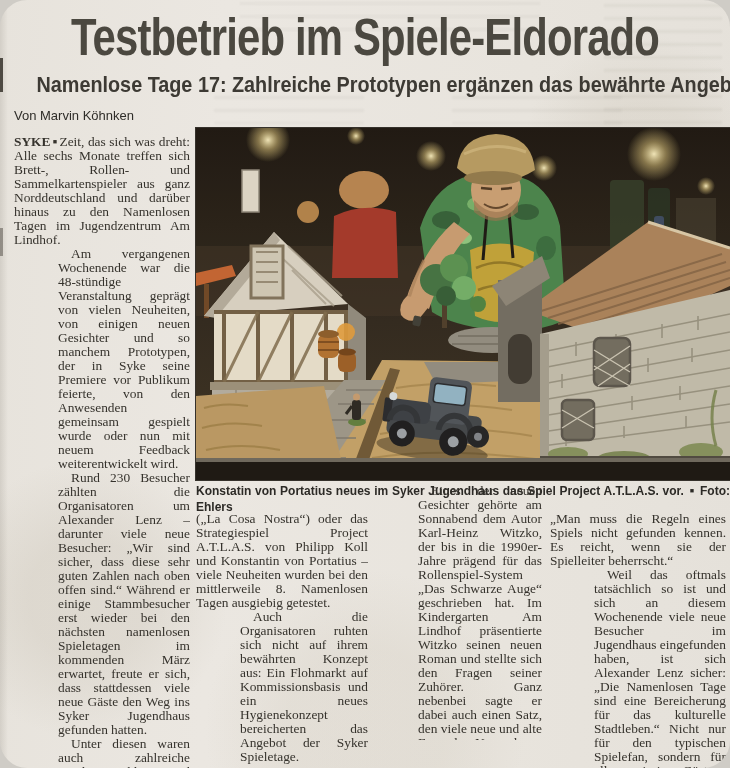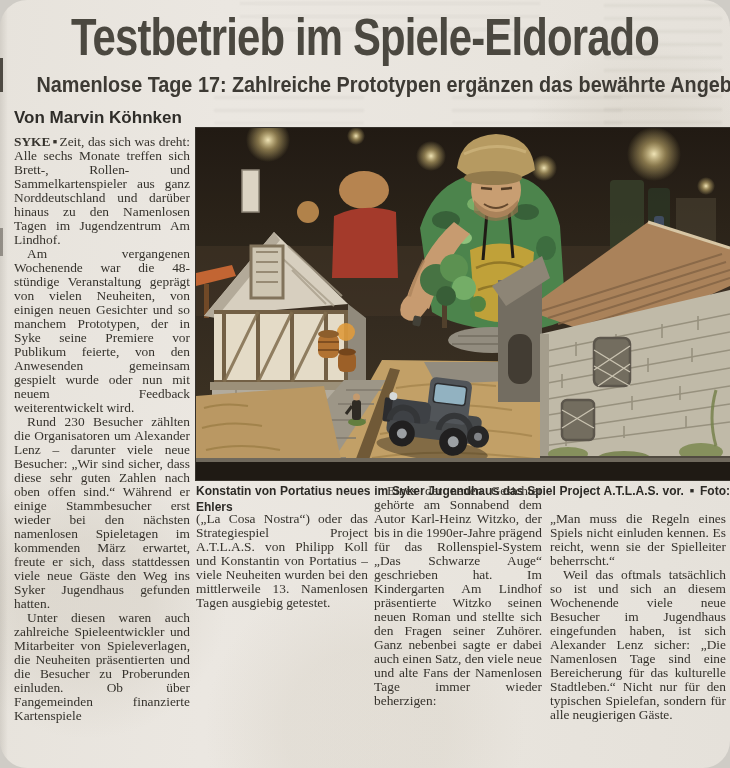--- a/index.html
+++ b/index.html
@@ -22,35 +22,35 @@
   .g3{left:214px;top:96px;width:150px;height:28px;}
   .g4{left:452px;top:96px;width:170px;height:28px;}
 
   .headline{position:absolute;left:0;right:0;top:10px;margin:0;text-align:center;
     font-family:"Liberation Sans",sans-serif;font-weight:bold;font-size:51px;line-height:56px;
     color:#4b4840;letter-spacing:-1px;transform:scaleX(.82);transform-origin:50% 0;white-space:nowrap;}
   .subheadline{position:absolute;left:0;right:0;top:72px;margin:0;text-align:center;
     font-family:"Liberation Sans",sans-serif;font-weight:bold;font-size:22px;line-height:26px;
     color:#3d3a34;transform:scaleX(.90);transform-origin:50% 0;white-space:nowrap;}
   .byline{position:absolute;left:14px;top:108px;font-family:"Liberation Sans",sans-serif;
-    font-weight:bold;font-size:17px;color:#2f2d29;}
+    font-weight:normal;font-size:13px;color:#2f2d29;}
 
   .photo{position:absolute;left:196px;top:128px;width:534px;height:352px;margin:0;
     outline:1px solid #35312b;background:#241f18;}
   .photo svg{display:block;}
 
   .caption{position:absolute;left:196px;top:483px;width:534px;
     font-family:"Liberation Sans",sans-serif;font-weight:bold;font-size:12px;line-height:16px;
     color:#2c2a26;text-align:justify;text-align-last:justify;}
   .caption .sq{font-size:7px;vertical-align:2px;padding:0 2px;}
 
   .col{position:absolute;text-align:justify;font-size:13.4px;line-height:14px;
     color:#35322c;overflow:hidden;hyphens:auto;-webkit-hyphens:auto;word-spacing:-.2px;}
   .col p{margin:0;}
-  .col p.ind{text-indent:13px;}
+  .col p.ind{text-indent:13px;margin-left:44px;}
   .col1{left:14px;top:135px;width:176px;height:633px;}
   .col2{left:196px;top:512px;width:172px;height:256px;}
   .col3{left:374px;top:484px;width:168px;height:256px;}
   .col4{left:550px;top:512px;width:176px;height:256px;}
   .dateline{font-weight:bold;}
   .sq-lead{font-size:7px;vertical-align:2px;padding:0 2px;color:#35322c;}
 </style>
 </head>
 <body>
 
@@ -254,24 +254,25 @@
   </figcaption>
 
   <div class="col col1">
     <p><strong class="dateline">SYKE</strong><span class="sq-lead">■</span><span>Zeit, das sich was dreht: Alle sechs Monate treffen sich Brett-, Rollen- und Sammelkartenspieler aus ganz Norddeutschland und darüber hinaus zu den Namenlosen Tagen im Jugendzentrum Am Lindhof.</span></p>
     <p class="ind">Am vergangenen Wochenende war die 48-stündige Veranstaltung geprägt von vielen Neuheiten, von einigen neuen Gesichter und so manchem Prototypen, der in Syke seine Premiere vor Publikum feierte, von den Anwesenden gemeinsam gespielt wurde oder nun mit neuem Feedback weiterentwickelt wird.</p>
     <p class="ind">Rund 230 Besucher zählten die Organisatoren um Alexander Lenz – darunter viele neue Besucher: „Wir sind sicher, dass diese sehr guten Zahlen nach oben offen sind.“ Während er einige Stammbesucher erst wieder bei den nächsten namenlosen Spieletagen im kommenden März erwartet, freute er sich, dass stattdessen viele neue Gäste den Weg ins Syker Jugendhaus gefunden hatten.</p>
     <p class="ind">Unter diesen waren auch zahlreiche Spieleentwickler und Mitarbeiter von Spieleverlagen, die Neuheiten präsentierten und die Besucher zu Proberunden einluden. Ob über Fangemeinden finanzierte Kartenspiele</p>
   </div>
 
   <div class="col col2">
-    <p>(„La Cosa Nostra“) oder das Strategiespiel Project A.T.L.A.S. von Philipp Koll und Konstantin von Portatius – viele Neuheiten wurden bei den mittlerweile 13. Namenlosen Tagen ausgiebig getestet.</p>
+    <p>(„La Cosa Nostra“) oder das Strategiespiel Project A.T.L.A.S. von Philipp Koll und Konstantin von Portatius – viele Neuheiten wurden bei den mittlerweile 8. Namenlosen Tagen ausgiebig getestet.</p>
+    <p class="ind">Auch die Organisatoren ruhten sich nicht auf ihrem bewährten Konzept aus: Ein Flohmarkt auf Kommissionsbasis und ein neues Hygienekonzept bereicherten das Angebot der Syker Spieletage.</p>
   </div>
 
   <div class="col col3">
     <p class="ind">Eines der neuen Gesichter gehörte am Sonnabend dem Autor Karl-Heinz Witzko, der bis in die 1990er-Jahre prägend für das Rollenspiel-System „Das Schwarze Auge“ geschrieben hat. Im Kindergarten Am Lindhof präsentierte Witzko seinen neuen Roman und stellte sich den Fragen seiner Zuhörer. Ganz nebenbei sagte er dabei auch einen Satz, den viele neue und alte Fans der Namenlosen Tage immer wieder beherzigen:</p>
   </div>
 
   <div class="col col4">
-    <p>„Man muss die Regeln eines Spiels nicht einluden kennen. Es reicht, wenn sie der Spielleiter beherrscht.“</p>
+    <p>„Man muss die Regeln eines Spiels nicht gefunden kennen. Es reicht, wenn sie der Spielleiter beherrscht.“</p>
     <p class="ind">Weil das oftmals tatsächlich so ist und sich an diesem Wochenende viele neue Besucher im Jugendhaus eingefunden haben, ist sich Alexander Lenz sicher: „Die Namenlosen Tage sind eine Bereicherung für das kulturelle Stadtleben.“ Nicht nur für den typischen Spielefan, sondern für alle neugierigen Gäste.</p>
   </div>
 </div>
 
 </body></html>

